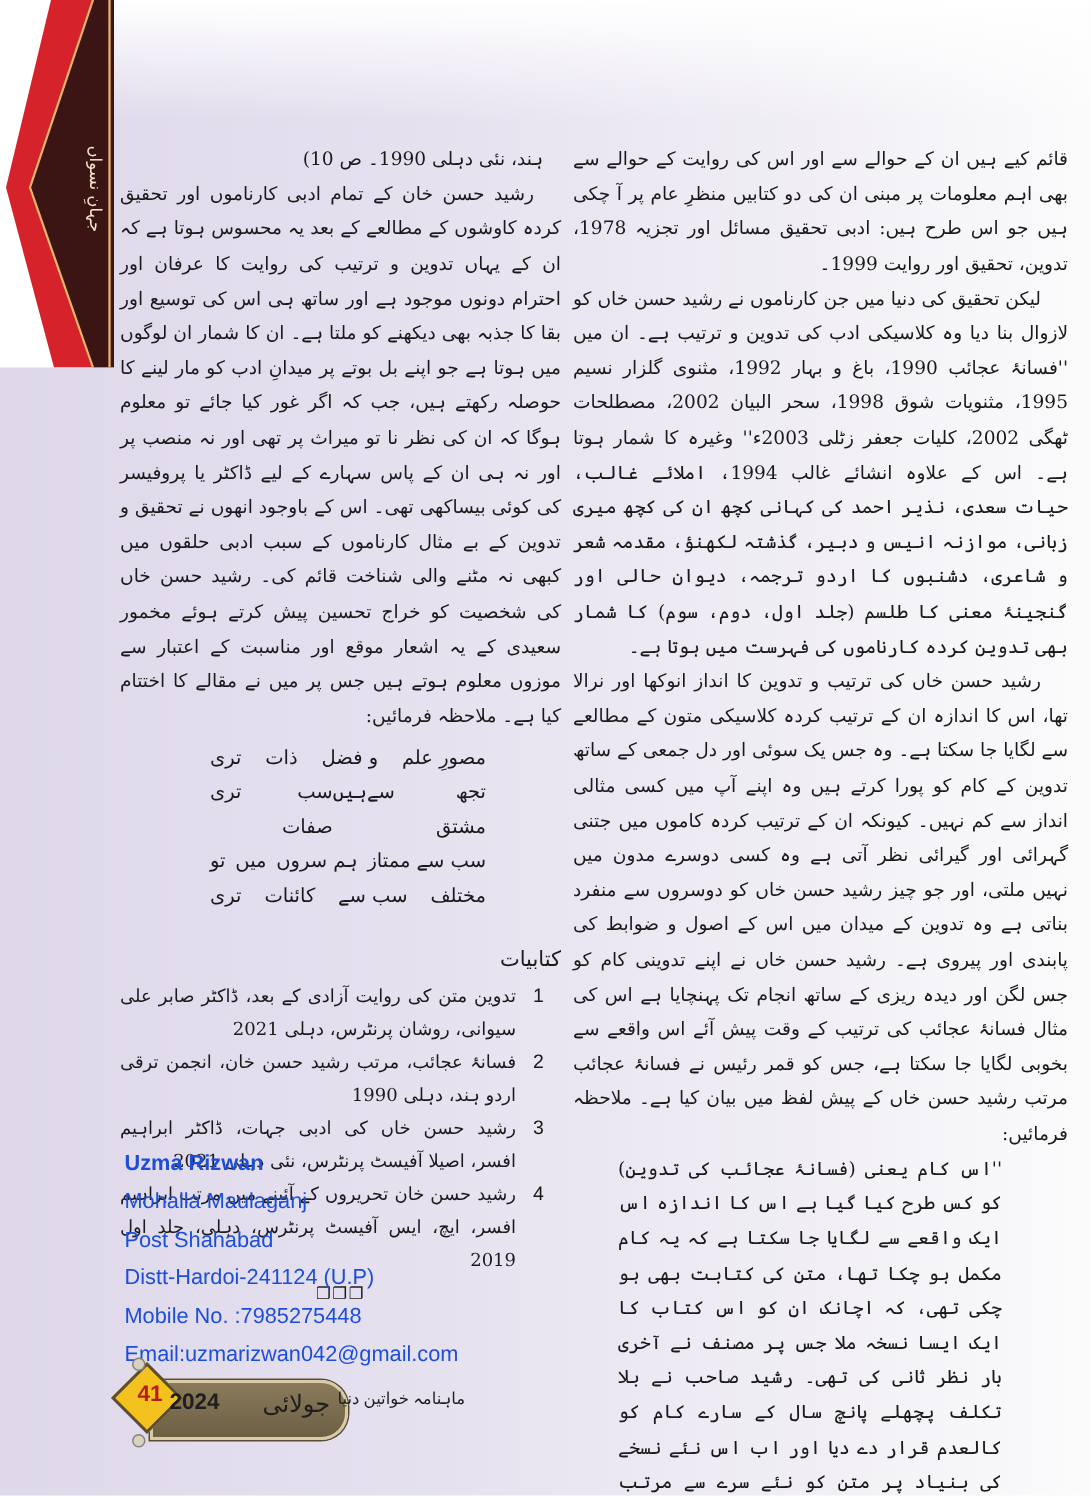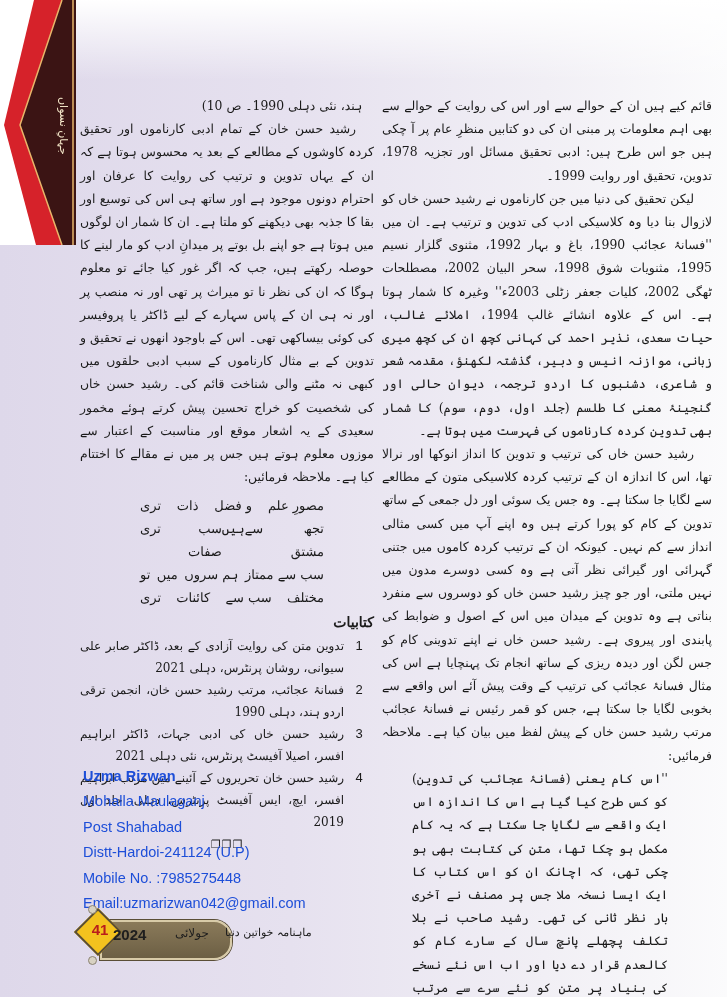--- a/index.html
+++ b/index.html
@@ -15,40 +15,40 @@
   .ribbon-title { position:absolute; left:40px; top:96px; width:30px; height:60px;
     color:#f3e6c8; font-size:11px; writing-mode:vertical-rl; direction:rtl;
     text-align:center; font-family:"DejaVu Sans", sans-serif; }
   .col { position:absolute; direction:rtl; text-align:justify; font-size:12.4px; line-height:23.2px; }
   .col p { margin:0; }
   .col-right { left:382px; top:94px; width:330px; }
   .col-left { left:80px; top:118px; width:294px; }
   .indent { text-indent:18px; }
   .poem { margin:6px 0 0 0; }
   .poem-line { display:flex; justify-content:space-between; padding:0 50px 0 60px; font-size:13px; line-height:23px; }
-  .refs-title { font-size:14px; font-weight:bold; margin-top:2px; }
+  .refs-title { font-size:14px; font-weight:normal; margin-top:20px; }
   .ref { display:flex; direction:rtl; font-size:12px; line-height:22px; }
   .ref-num { width:30px; flex:none; direction:ltr; text-align:center; font-family:"Liberation Sans", sans-serif; font-size:13px; }
   .ref-text { flex:1; }
   .squares { text-align:center; direction:ltr; font-size:11px; letter-spacing:1px; line-height:20px; margin-top:2px; }
   .address { position:absolute; left:83px; top:764px; direction:ltr; text-align:left;
     font-family:"Liberation Sans", sans-serif; font-size:14.5px; line-height:25.4px; color:#1d4ed8; }
   .address .name { font-weight:bold; }
   .quote { padding:0 44px 0 30px; font-size:12.4px; line-height:23.2px; }
   .footer-bar { position:absolute; left:100px; top:920px; width:128px; height:36px;
     background:linear-gradient(180deg,#8a7a5a,#6c5f44); border:2px solid #d8cba8;
     border-radius:0 18px 18px 0; box-shadow:0 0 0 1px #5a4e36; }
   .footer-diamond { position:absolute; left:81px; top:915px; width:30px; height:30px;
     transform:rotate(45deg); background:#f3c21e; border:2px solid #5a4e36; }
   .diamond-dot { position:absolute; width:7px; height:7px; border-radius:50%; background:#d8d2c2; border:1px solid #8a8272; }
   .page-num { position:absolute; left:82px; top:921px; width:36px; text-align:center;
     font-family:"Liberation Sans", sans-serif; font-weight:bold; font-size:15px; color:#b91c1c; }
   .footer-year { position:absolute; left:113px; top:926px; font-family:"Liberation Sans", sans-serif; font-weight:bold; font-size:15px; color:#1e1e1e; }
-  .footer-month { position:absolute; left:175px; top:926px; font-size:12px; direction:rtl; color:#1e1e1e; }
-  .footer-mag { position:absolute; left:225px; top:926px; font-size:11px; direction:rtl; color:#1e1e1e; }
+  .footer-month { position:absolute; left:175px; top:926px; font-size:16px; direction:rtl; color:#1e1e1e; }
+  .footer-mag { position:absolute; left:225px; top:926px; font-size:11px; direction:rtl; color:#1e1e1e;font-family:Liberation Serif, serif; }
 </style>
 </head>
 <body>
 
 <div class="white-top"></div>
 
 <div class="ribbon-wrap">
   <svg class="ribbon" viewBox="0 0 76 245">
     <polygon points="34,0 76,0 76,245 36,245 4,125" fill="#d6222a"></polygon>
     <polygon points="62,0 76,0 76,245 62,245 20,125" fill="#3b1414"></polygon>

